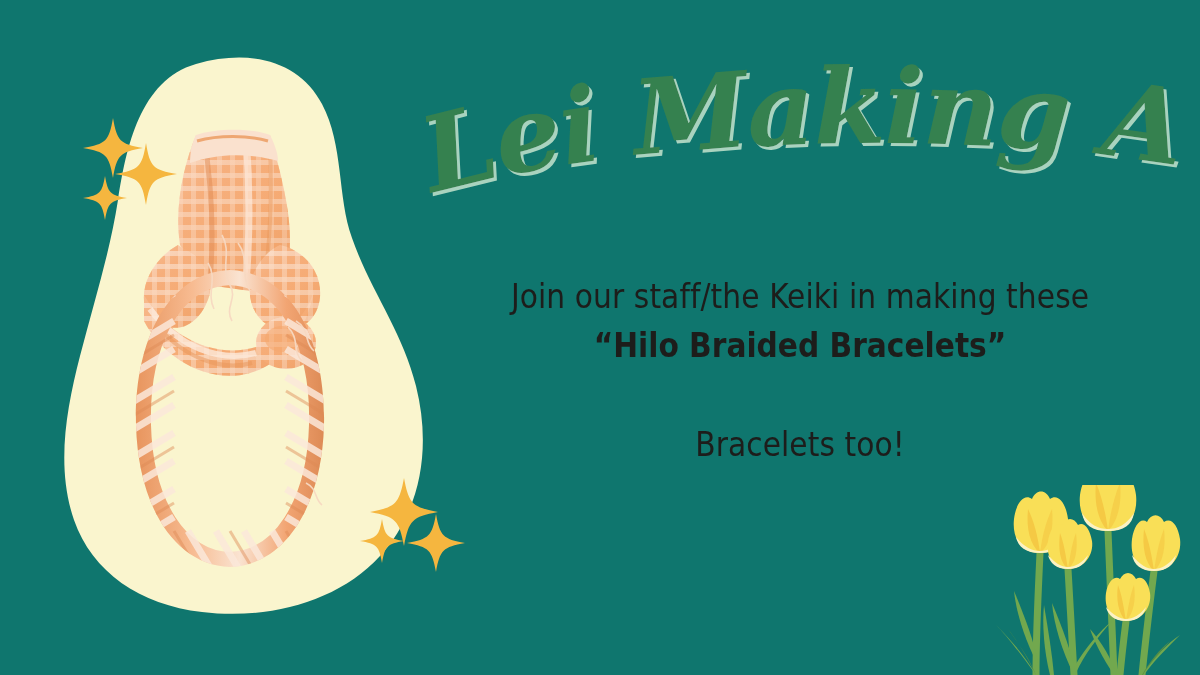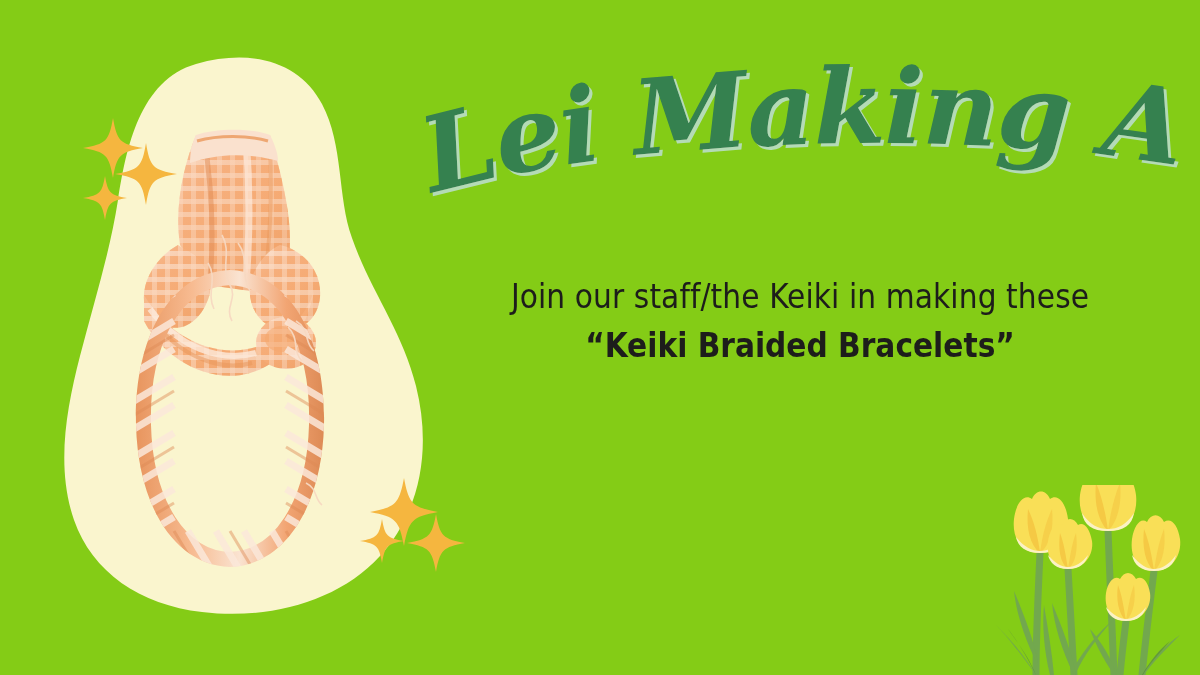--- a/index.html
+++ b/index.html
@@ -6,21 +6,21 @@
   html, body {
     margin: 0;
     padding: 0;
     background: #ffffff;
   }
   #poster {
     position: relative;
     width: 1200px;
     height: 675px;
     overflow: hidden;
-    background: #84cc16;
+    background: #0f766e;
     font-family: "Liberation Sans", sans-serif;
   }
 
   
   .blob-layer {
     position: absolute;
     left: 0; top: 0;
     width: 1200px; height: 675px;
     pointer-events: none;
   }
@@ -267,22 +267,23 @@
         </filter>
       </defs>
       <text class="title-text" fill="#35814f" filter="url(#softShadow)">
         <textPath href="#titleArc" startOffset="2%">Lei Making Activity</textPath>
       </text>
     </svg>
   </div>
 
   <div class="copy">
     <div class="line">Join our staff/the Keiki in making these</div>
-    <div class="line strong">“Keiki Braided Bracelets”</div>
+    <div class="line strong">“Hilo Braided Bracelets”</div>
     <div class="gap"></div>
+    <div class="line">Bracelets too!</div>
   </div>
 
   <svg class="tulips" viewBox="0 0 210 190" aria-hidden="true">
 
     <g stroke="#72a84e" stroke-width="7" fill="none" stroke-linecap="round">
       <path d="M46,190 C 46,150 48,110 50,68"></path>
       <path d="M84,190 C 82,152 80,120 78,84"></path>
       <path d="M124,190 C 122,140 120,92 118,46"></path>
       <path d="M152,190 C 156,150 160,118 164,86"></path>
       <path d="M130,190 C 132,168 134,152 136,136"></path>

